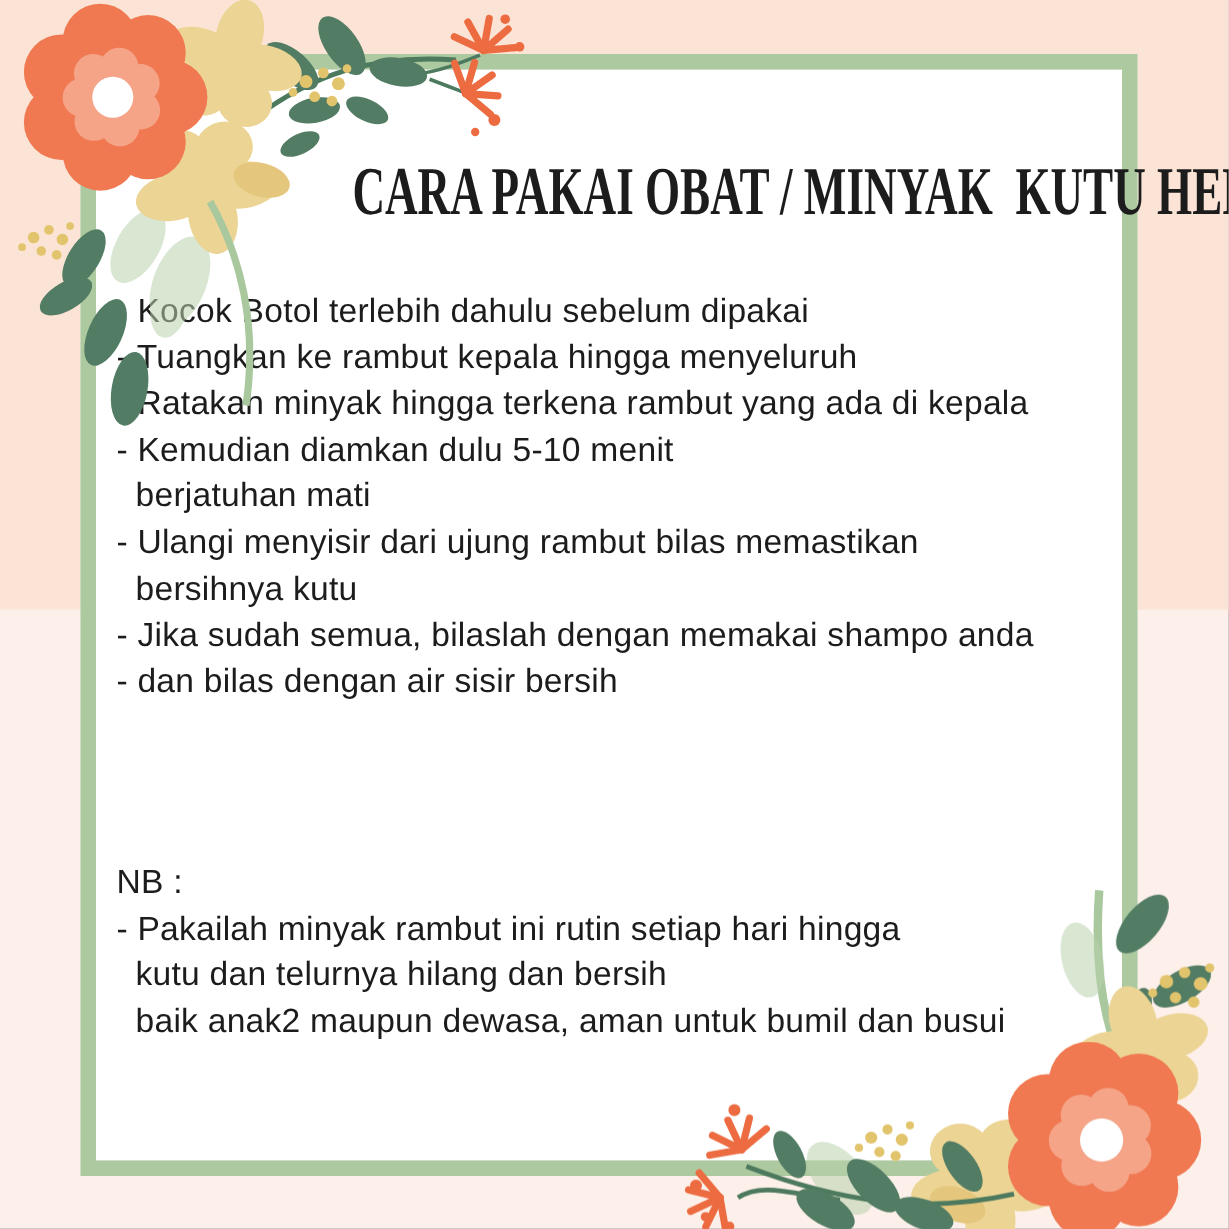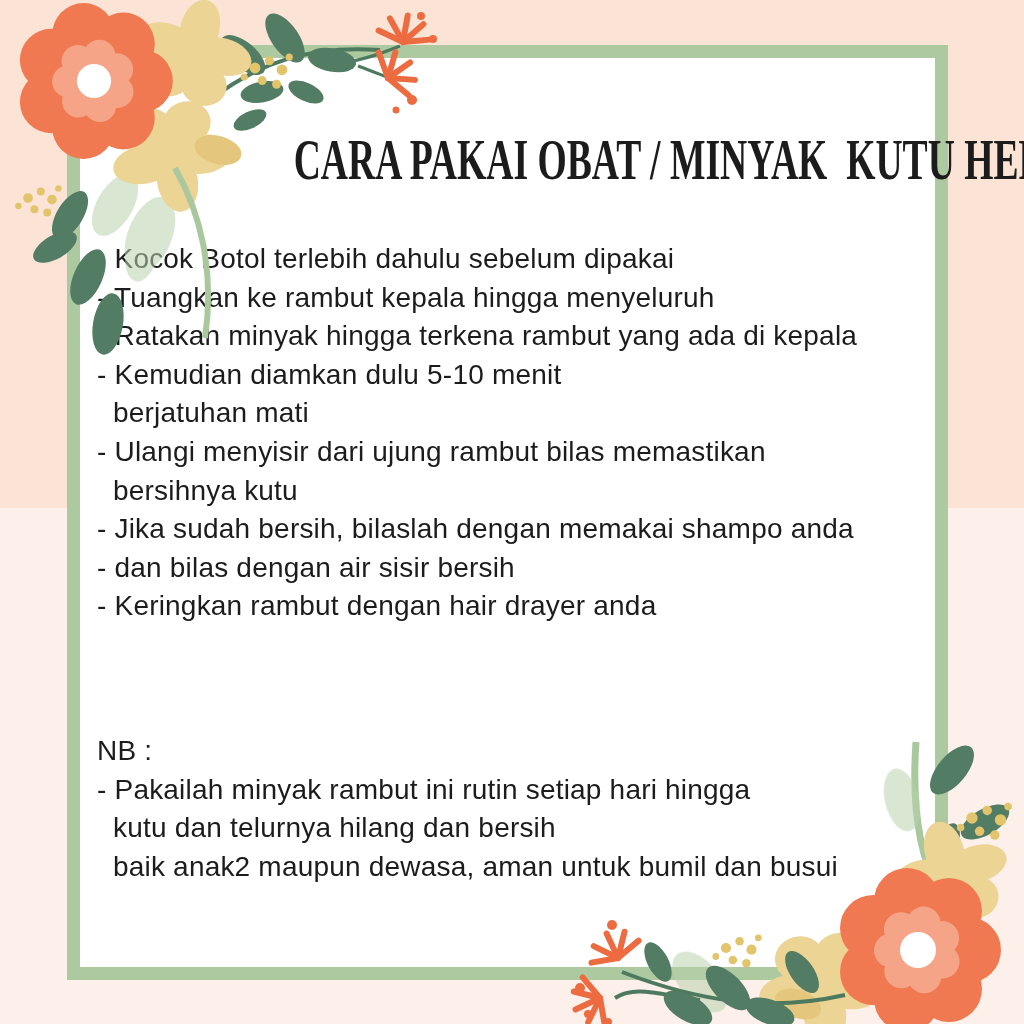--- a/index.html
+++ b/index.html
@@ -14,21 +14,21 @@
     box-sizing:border-box;border:13px solid var(--frame,#adc9a0);
     background:var(--card,#ffffff);
   }
   .title-wrap{position:absolute;left:80px;top:131px;width:864px;text-align:center;}
   .title{
     display:inline-block;font-family:"Liberation Serif",serif;font-weight:700;
     font-size:57px;line-height:1.0;color:var(--text,#1c1c1c);
     transform:scaleX(.66);transform-origin:50% 50%;white-space:pre;
   }
   .content{position:absolute;left:97px;top:240px;}
-  .nb{position:absolute;left:97px;top:732px;}
+  .nb{position:absolute;left:97px;top:716px;}
   .line{font-size:28px;line-height:38.6px;white-space:pre;color:var(--text,#1c1c1c);letter-spacing:.2px;}
   .decor{position:absolute;left:0;top:0;width:1024px;height:1024px;pointer-events:none;}
 </style>
 </head>
 <body>
 
 <div class="stage">
 
   <div class="bg-top"></div>
 
@@ -39,23 +39,22 @@
   </div>
 
   <div class="content">
     <div class="line">- Kocok Botol terlebih dahulu sebelum dipakai</div>
     <div class="line">- Tuangkan ke rambut kepala hingga menyeluruh</div>
     <div class="line">- Ratakan minyak hingga terkena rambut yang ada di kepala</div>
     <div class="line">- Kemudian diamkan dulu 5-10 menit</div>
     <div class="line">  berjatuhan mati</div>
     <div class="line">- Ulangi menyisir dari ujung rambut bilas memastikan</div>
     <div class="line">  bersihnya kutu</div>
-    <div class="line">- Jika sudah bersih, bilaslah dengan memakai shampo anda</div>
+    <div class="line">- Jika sudah semua, bilaslah dengan memakai shampo anda</div>
     <div class="line">- dan bilas dengan air sisir bersih</div>
-    <div class="line">- Keringkan rambut dengan hair drayer anda</div>
   </div>
 
   <div class="nb">
     <div class="line">NB :</div>
     <div class="line">- Pakailah minyak rambut ini rutin setiap hari hingga</div>
     <div class="line">  kutu dan telurnya hilang dan bersih</div>
     <div class="line">  baik anak2 maupun dewasa, aman untuk bumil dan busui</div>
   </div>
 
   <svg class="decor" viewBox="0 0 1024 1024" xmlns="http://www.w3.org/2000/svg">

